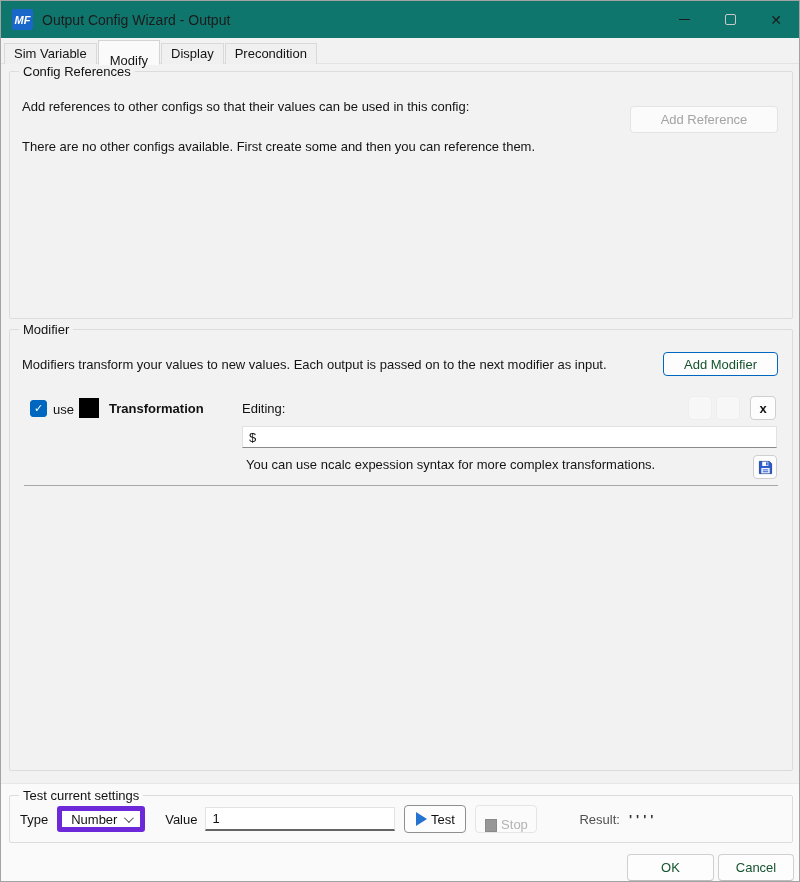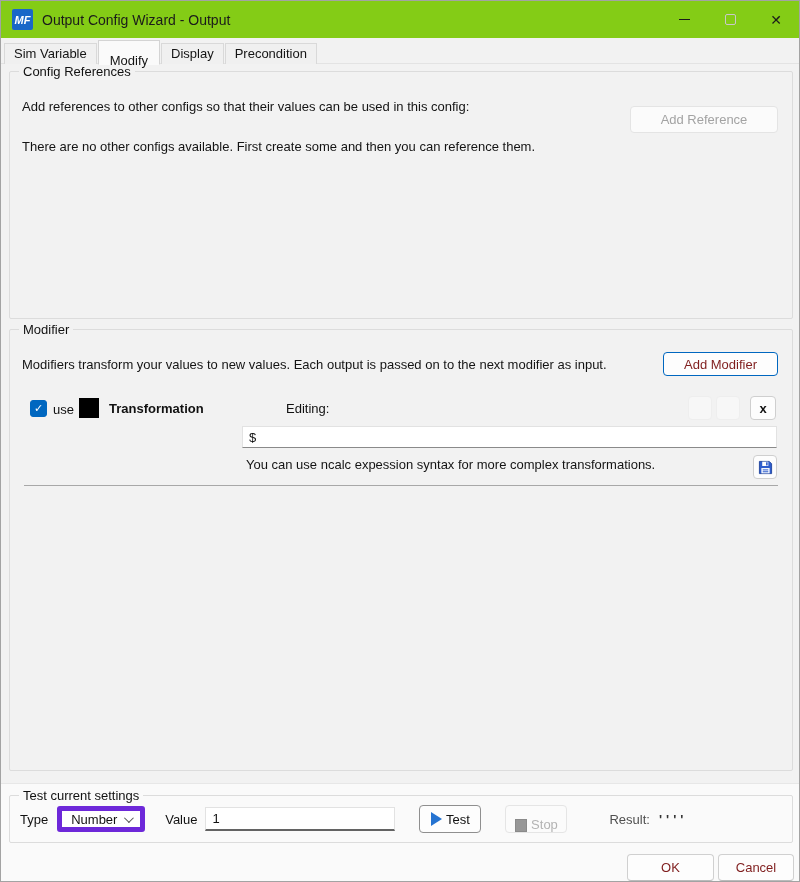--- a/index.html
+++ b/index.html
@@ -4,21 +4,21 @@
 <style>
   * { box-sizing: border-box; margin: 0; padding: 0; }
   html, body { width: 800px; height: 882px; }
   body { font-family: "Liberation Sans", sans-serif; font-size: 13px; color: #111; }
 
   .window { position: relative; width: 800px; height: 882px; background: #f2f2f2;
             border: 1px solid #a3a3a3; overflow: hidden; }
 
   
   .titlebar { position: absolute; top: 0; left: 0; right: 0; height: 37px;
-              background: #84cc16; display: flex; align-items: center; padding-left: 11px; }
+              background: #0f766e; display: flex; align-items: center; padding-left: 11px; }
   .app-icon { width: 21px; height: 21px; background: #1967c8; color: #fff; border-radius: 2px;
               font-style: italic; font-weight: bold; font-size: 11px;
               display: flex; align-items: center; justify-content: center; flex: 0 0 auto; }
   .title-text { margin-left: 9px; font-size: 14px; color: #1b1b1b; white-space: nowrap; }
   .win-controls { margin-left: auto; display: flex; height: 100%; }
   .win-btn { width: 46px; height: 100%; display: flex; align-items: center; justify-content: center; }
   .glyph-min { width: 11px; height: 1px; background: #1b1b1b; }
   .glyph-max { width: 11px; height: 11px; border: 1px solid #c9c9c9; border-radius: 2px; }
   .glyph-close { font-size: 14px; color: #1b1b1b; line-height: 1; }
 
@@ -37,37 +37,37 @@
   .groupbox { position: absolute; border: 1px solid #dcdcdc; border-radius: 2px; }
   .legend { position: absolute; top: -8px; left: 9px; background: #f2f2f2;
             padding: 0 4px; font-size: 13px; color: #111; white-space: nowrap; }
   #gb-config   { left: 8px; top: 70px;  width: 784px; height: 248px; }
   #gb-modifier { left: 8px; top: 328px; width: 784px; height: 442px; }
 
   .gb-desc { position: absolute; left: 12px; font-size: 13px; color: #141414; white-space: nowrap; }
 
   
   .btn { position: absolute; background: #fdfdfd; border: 1px solid #d0d0d0;
-         border-bottom-color: #bbb; border-radius: 4px; font-size: 13px; color: #7f1d1d;
+         border-bottom-color: #bbb; border-radius: 4px; font-size: 13px; color: #14532d;
          display: flex; align-items: center; justify-content: center; cursor: default; }
   .btn.disabled { background: #fbfbfb; border-color: #e4e4e4; color: #a3a3a3; margin-top: 8px; }
   .btn.accent { border: 1px solid #0067c0; }
 
   #btn-add-ref { right: 14px; top: 26px; width: 148px; height: 27px; }
   #btn-add-mod { right: 14px; top: 22px; width: 115px; height: 24px; }
 
   
   .checkbox { position: absolute; left: 20px; top: 70px; width: 17px; height: 17px;
               background: #0067c0; border: 1px solid #0067c0; border-radius: 3px;
               display: flex; align-items: center; justify-content: center; }
   .checkbox .mark { color: #fff; font-size: 11px; line-height: 1; }
   .use-label { position: absolute; left: 43px; top: 72px; }
   .swatch { position: absolute; left: 69px; top: 68px; width: 20px; height: 20px; background: #000; }
   .mod-name { position: absolute; left: 99px; top: 71px; font-weight: bold; font-size: 13px; }
-  .editing-label { position: absolute; left: 232px; top: 71px; margin-left: 44px; }
+  .editing-label { position: absolute; left: 232px; top: 71px; }
 
   .sq-btn { position: absolute; top: 66px; width: 24px; height: 24px; border-radius: 4px;
             display: flex; align-items: center; justify-content: center; }
   .sq-btn.ghost { background: #f7f7f7; border: 1px solid #eeeeee; }
   #btn-mod-up   { left: 678px; }
   #btn-mod-down { left: 706px; }
   #btn-mod-del  { left: 740px; width: 26px; background: #fdfdfd; border: 1px solid #cfcfcf;
                   font-weight: bold; font-size: 13px; color: #111; }
 
   .expr-input { position: absolute; left: 232px; top: 96px; width: 535px; height: 22px;
@@ -88,21 +88,21 @@
   .lbl { white-space: nowrap; }
   .type-select { width: 88px; height: 26px; margin-left: 9px; background: #fff;
                  border: 5px solid #6d28d9; border-radius: 3px; display: flex;
                  align-items: center; justify-content: space-between; padding: 0 9px; }
   .chevron { width: 7px; height: 7px; border-right: 1px solid #555; border-bottom: 1px solid #555;
              transform: rotate(45deg) translateY(-2px); }
   .value-input { width: 190px; height: 24px; margin-left: 8px; background: #fff;
                  border: 1px solid #e2e2e2; border-bottom: 2px solid #636363; padding: 0 6px;
                  font-family: "Liberation Sans", sans-serif; font-size: 13px; color: #111; }
   .val-label { margin-left: 20px; }
-  .run-btn { width: 62px; height: 28px; margin-left: 24px; background: #fdfdfd;
+  .run-btn { width: 62px; height: 28px; margin-left: 9px; background: #fdfdfd;
              border: 1px solid #8f8f8f; border-radius: 4px; display: flex;
              align-items: center; justify-content: center; gap: 4px; font-size: 13px; }
   .run-btn.disabled { border-color: #e5e5e5; background: #fbfbfb; color: #b3b3b3; align-items: flex-end; }
   .play-icon { width: 0; height: 0; border-top: 7px solid transparent; border-bottom: 7px solid transparent;
                border-left: 11px solid #2573d1; }
   .stop-icon { width: 12px; height: 13px; background: #979797; border: 1px solid #8a8a8a; }
   .result-label { margin-left: 42px; color: #4f4f4f; }
   .result-value { margin-left: 9px; letter-spacing: 4px; color: #333; font-weight: bold; }
 
   .footer-btn { top: 70px; width: 87px; height: 27px; }

